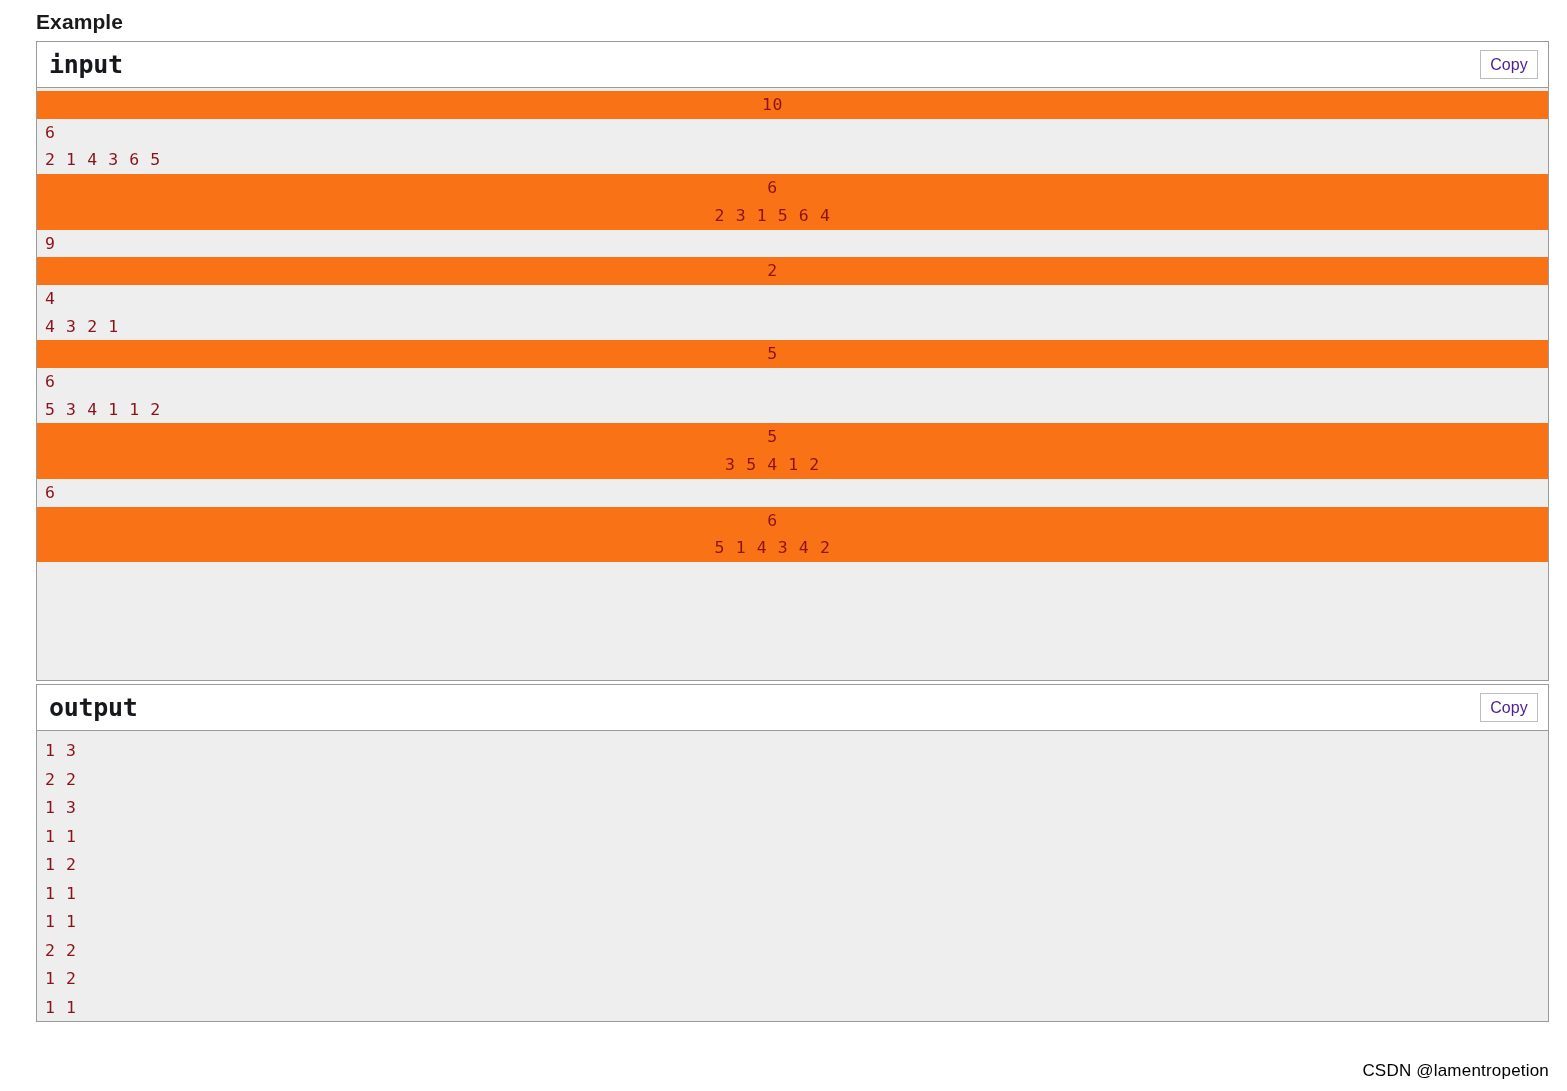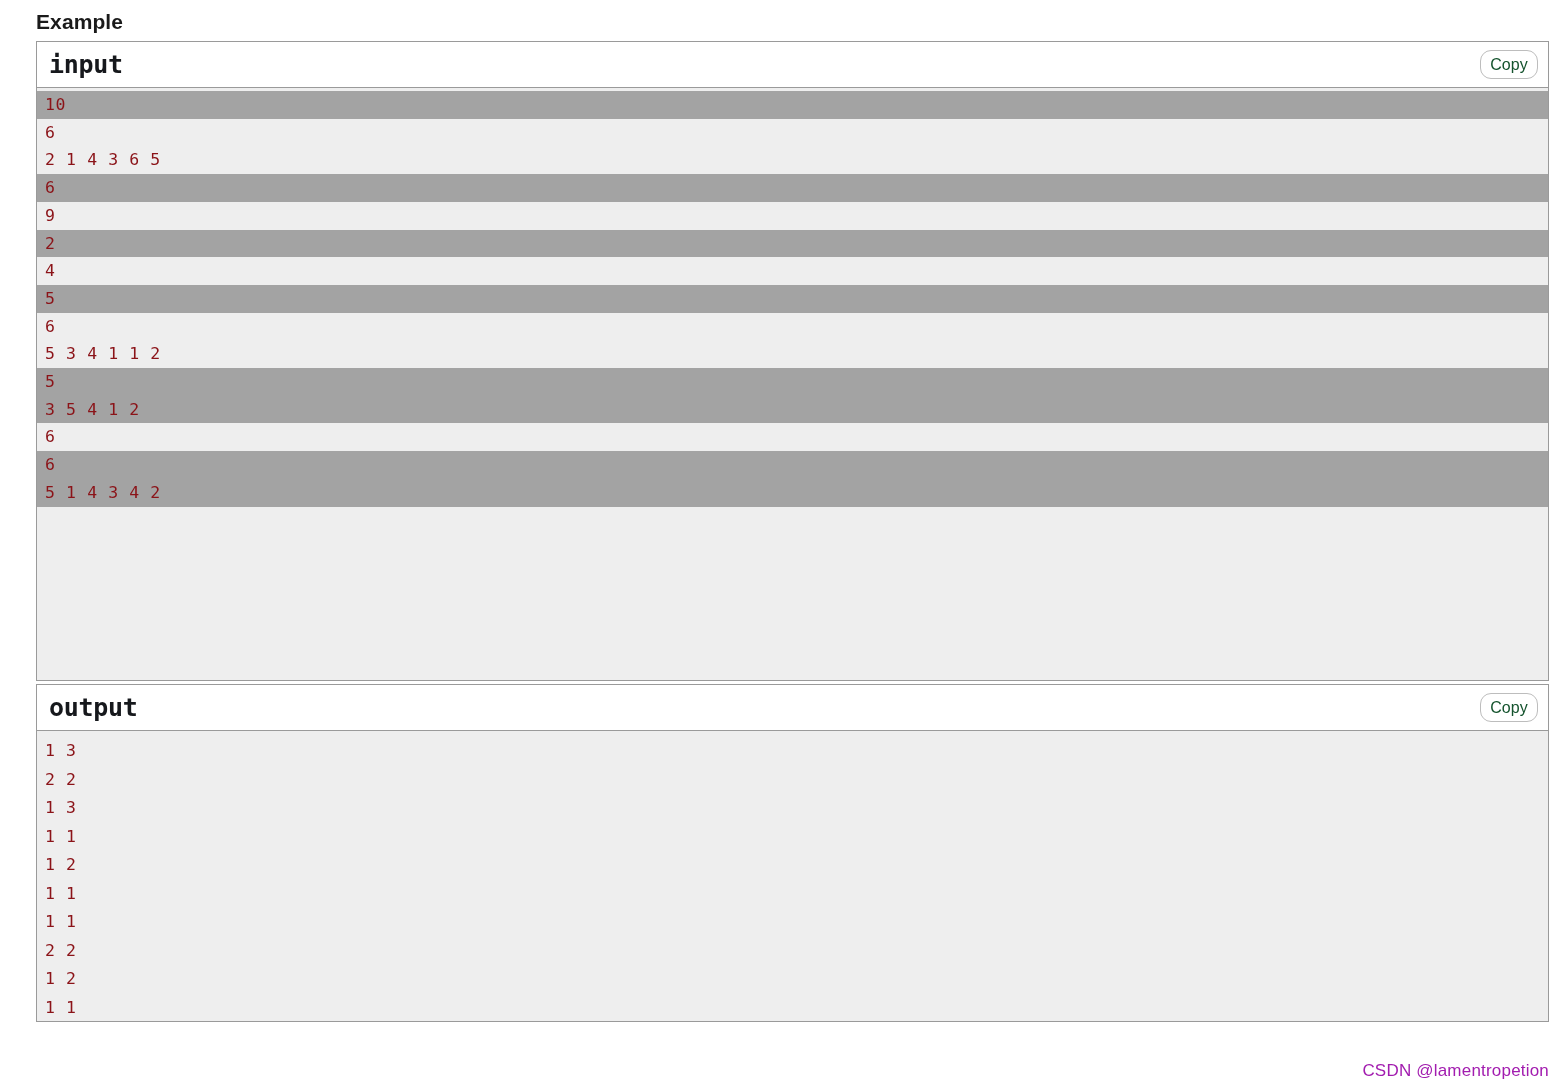--- a/index.html
+++ b/index.html
@@ -63,48 +63,48 @@
   }
 
   .copy-button {
     position: absolute;
     right: 10px;
     top: 8px;
     width: 58px;
     height: 29px;
     border: 1px solid #bdbdbd;
     background: #ffffff;
-    color: #14532d;
+    color: #4c1d95;
     font-family: "Liberation Sans", sans-serif;
     font-size: 16px;
     line-height: 27px;
     text-align: center;
     cursor: pointer;
-    border-radius: 11px;
+    border-radius: 0;
     user-select: none;
   }
 
   .sample-body {
     background: #eeeeee;
     padding: 0;
     overflow: hidden;
   }
 
   
   .code-line {
     font-family: "DejaVu Sans Mono", monospace;
     font-size: 16.5px;
     line-height: 27.7px;
     color: #8b1318;
     padding-left: 8px;
     padding-right: 16px;
     white-space: pre;
     letter-spacing: 0.6px;
   }
-  .code-line.zebra { background: #a3a3a3; }
+  .code-line.zebra { background: #f97316; text-align: center; }
   .code-line.plain { background: transparent; }
 
   
   #input-box {
     left: 36px;
     top: 41px;
     width: 1513px;
     height: 640px;
   }
   #input-box .sample-body {
@@ -127,21 +127,21 @@
   #output-box .code-line {
     line-height: 28.5px;
   }
 
   .watermark {
     position: absolute;
     right: 18px;
     bottom: 10px;
     font-family: "Liberation Sans", sans-serif;
     font-size: 17px;
-    color: #a21caf;
+    color: #000000;
     letter-spacing: 0.2px;
     user-select: none;
   }
 </style>
 </head>
 <body>
 
 <div id="page-root">
 
   <div class="example-heading">Example</div>
@@ -149,23 +149,25 @@
   <div class="sample-box" id="input-box">
     <div class="sample-header">
       <div class="sample-title">input</div>
       <div class="copy-button">Copy</div>
     </div>
     <div class="sample-body" id="input-body">
         <div class="code-line zebra">10</div>
         <div class="code-line plain">6</div>
         <div class="code-line plain">2 1 4 3 6 5</div>
         <div class="code-line zebra">6</div>
+        <div class="code-line zebra">2 3 1 5 6 4</div>
         <div class="code-line plain">9</div>
         <div class="code-line zebra">2</div>
         <div class="code-line plain">4</div>
+        <div class="code-line plain">4 3 2 1</div>
         <div class="code-line zebra">5</div>
         <div class="code-line plain">6</div>
         <div class="code-line plain">5 3 4 1 1 2</div>
         <div class="code-line zebra">5</div>
         <div class="code-line zebra">3 5 4 1 2</div>
         <div class="code-line plain">6</div>
         <div class="code-line zebra">6</div>
         <div class="code-line zebra">5 1 4 3 4 2</div>
       </div>
   </div>

